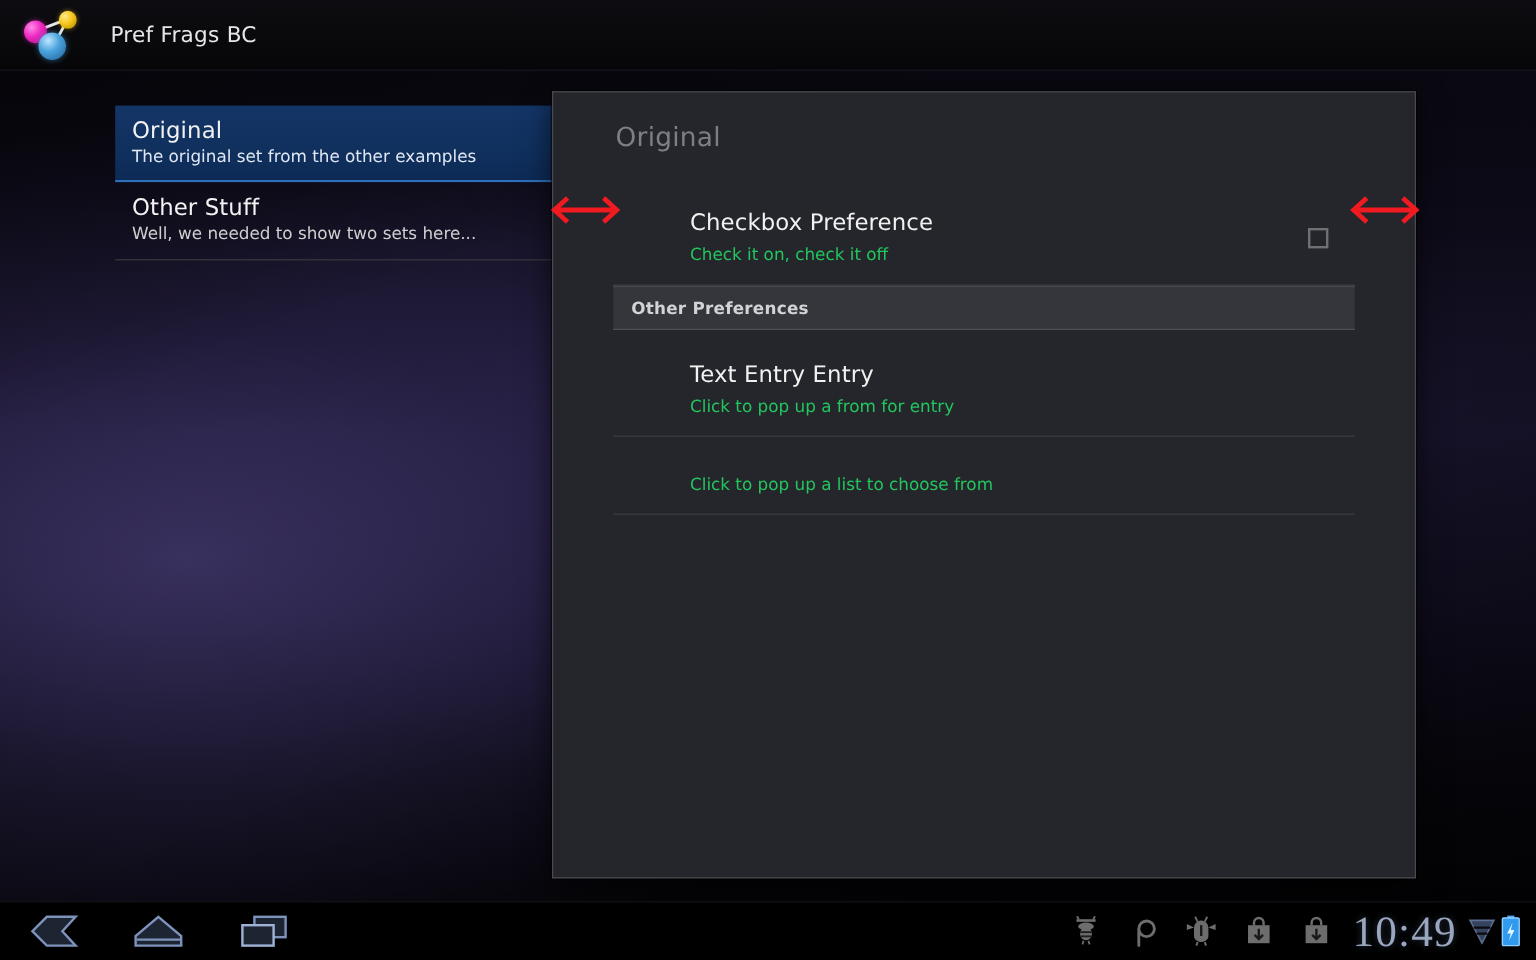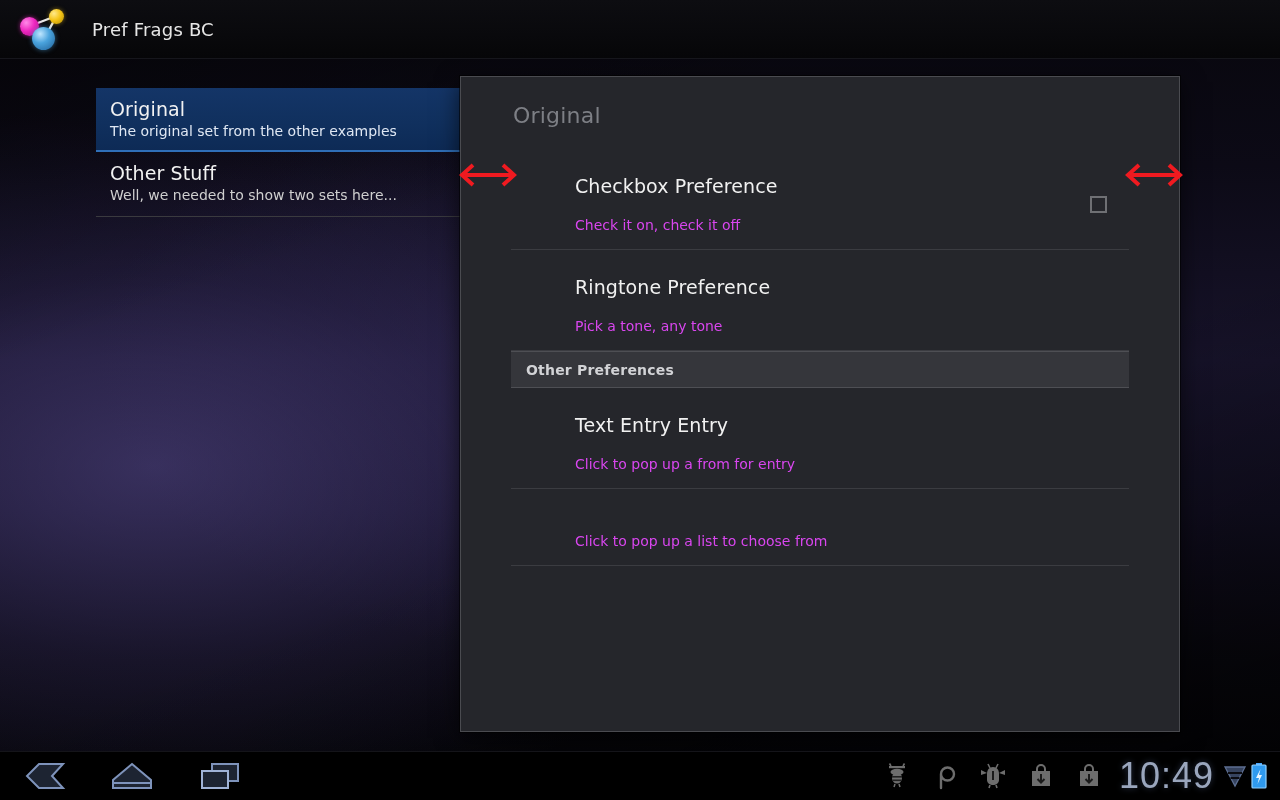--- a/index.html
+++ b/index.html
@@ -176,24 +176,24 @@
     min-height: 65px;
   }
   .pref-text { flex: 1 1 auto; }
   .pref-title-txt {
     color: #f1f1f1;
     font-size: 19px;
     line-height: 24px;
     letter-spacing: 0.1px;
   }
   .pref-summary {
-    color: #d946ef;
+    color: #22c55e;
     font-size: 14px;
     line-height: 19px;
-    margin-top: 18px;
+    margin-top: 6px;
   }
   .pref-widget {
     flex: none;
     width: 62px;
     display: flex;
     justify-content: center;
     align-items: center;
   }
   .checkbox {
     width: 17px; height: 17px;
@@ -237,21 +237,21 @@
     padding-right: 10px;
     gap: 0px;
   }
   .notif-icon {
     width: 48px; height: 40px;
     display: flex; align-items: center; justify-content: center;
   }
   #clock {
     color: #9aa6bd;
     font-size: 36px;
-    font-family: Liberation Sans, sans-serif;
+    font-family: Liberation Serif, serif;
     letter-spacing: 1px;
     margin: 0 8px 0 6px;
     line-height: 38px;
     text-shadow: 0 0 6px rgba(120,150,210,0.35);
   }
   .sys-icon { display: flex; align-items: center; justify-content: center; }
 </style>
 </head>
 <body>
 
@@ -298,27 +298,20 @@
       <div class="pref-row">
         <div class="pref-text">
           <div class="pref-title-txt">Checkbox Preference</div>
           <div class="pref-summary">Check it on, check it off</div>
         </div>
         <div class="pref-widget">
           <div class="checkbox"></div>
         </div>
       </div>
 
-      <div class="pref-row">
-        <div class="pref-text">
-          <div class="pref-title-txt">Ringtone Preference</div>
-          <div class="pref-summary">Pick a tone, any tone</div>
-        </div>
-        <div class="pref-widget"></div>
-      </div>
 
       <div class="cat-header">
         <span class="cat-label">Other Preferences</span>
       </div>
 
       <div class="pref-row">
         <div class="pref-text">
           <div class="pref-title-txt">Text Entry Entry</div>
           <div class="pref-summary">Click to pop up a from for entry</div>
         </div>

